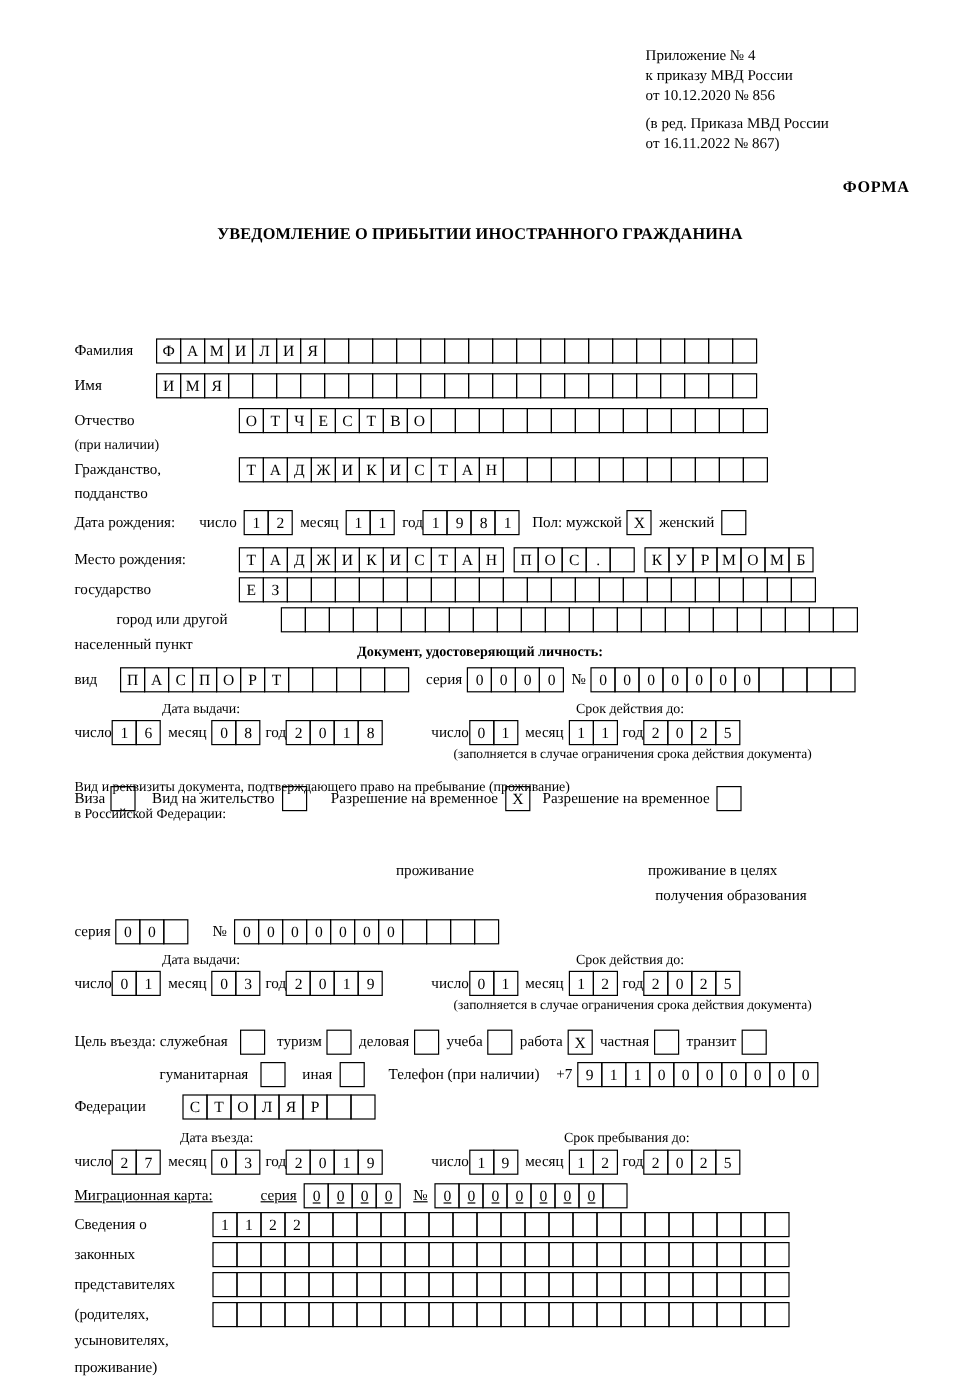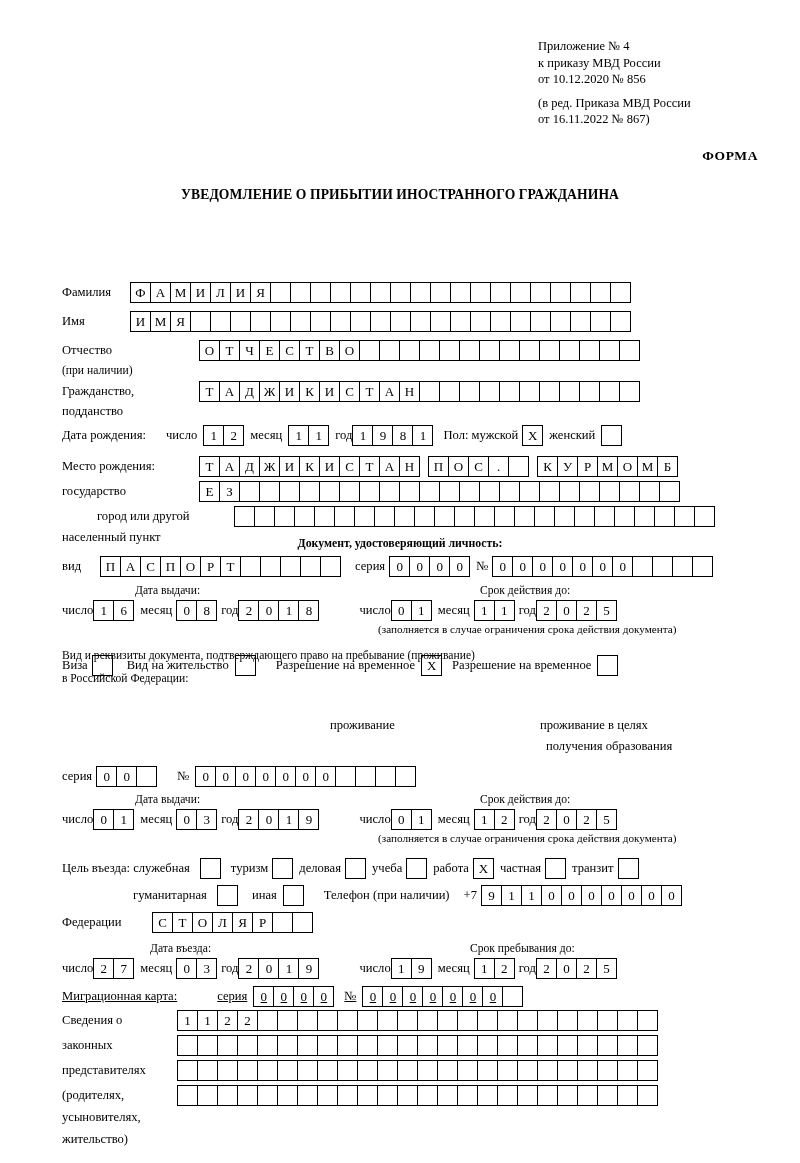--- a/index.html
+++ b/index.html
@@ -872,17 +872,17 @@
         <span class="bx"></span>
         <span class="bx"></span>
         <span class="bx"></span>
         <span class="bx"></span>
       </span>
   </div>
   <div class="row" style="top:1110px; left:62px;">
     <span class="lbl">усыновителях,</span>
   </div>
   <div class="row" style="top:1132px; left:62px;">
-    <span class="lbl">жительство)</span>
+    <span class="lbl">проживание)</span>
   </div>
 
 
 </div>
 
 </body></html>

